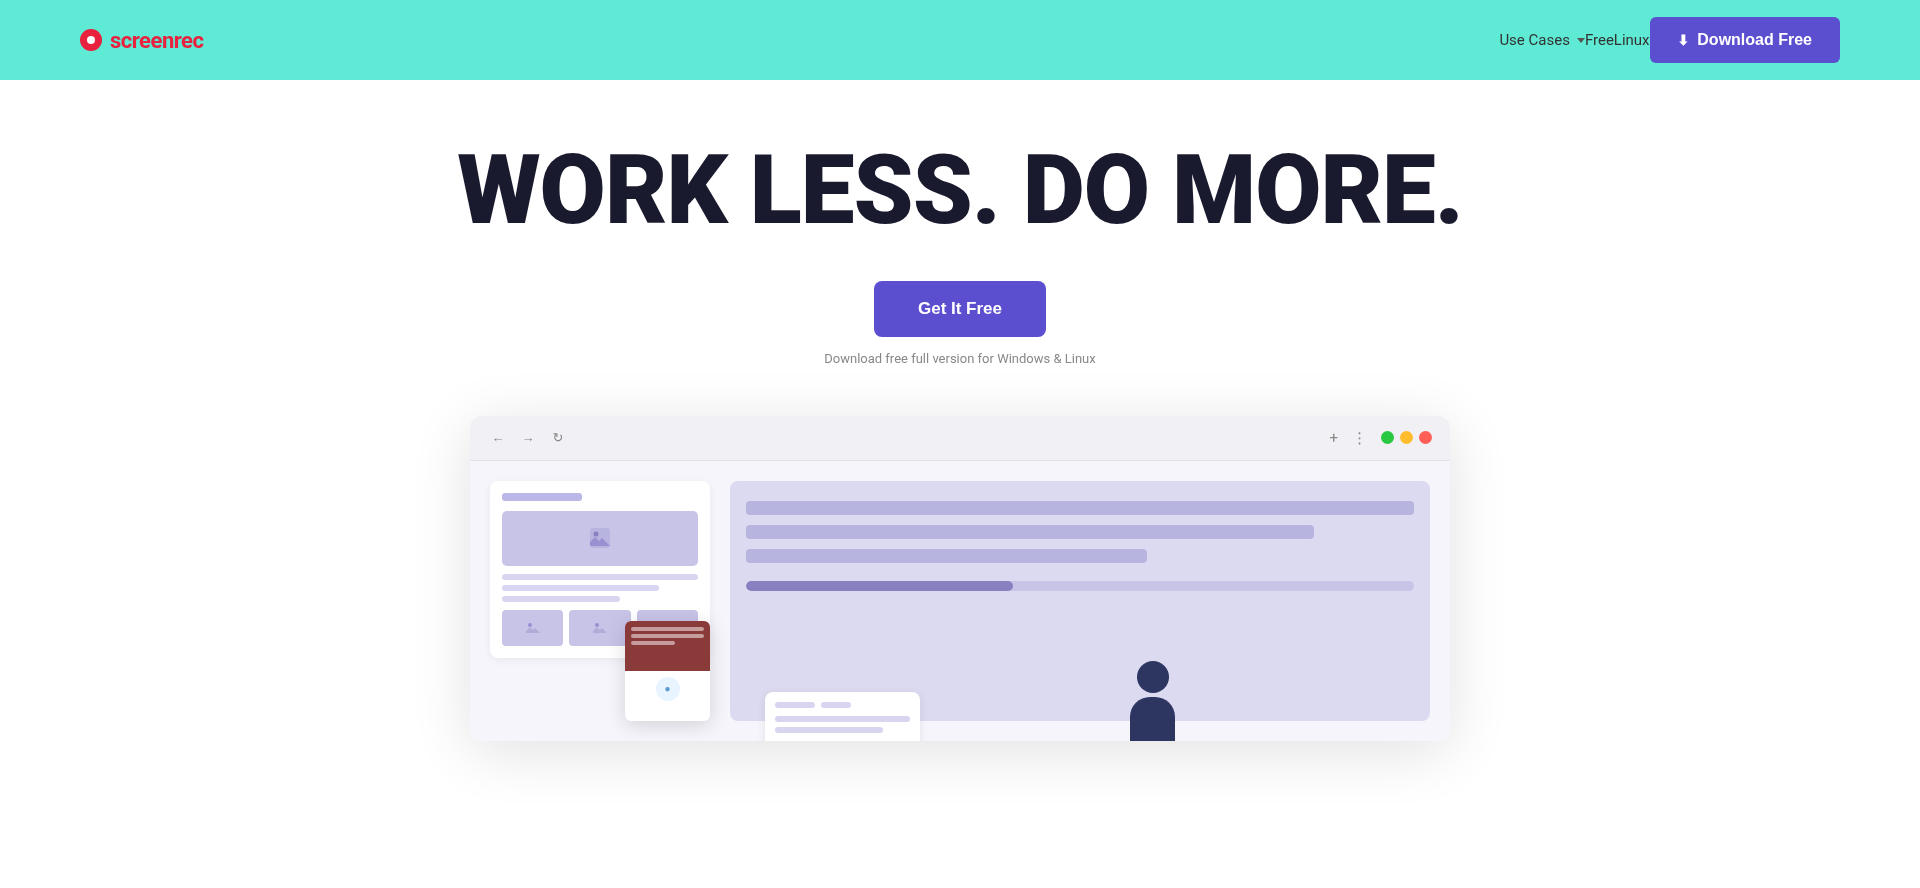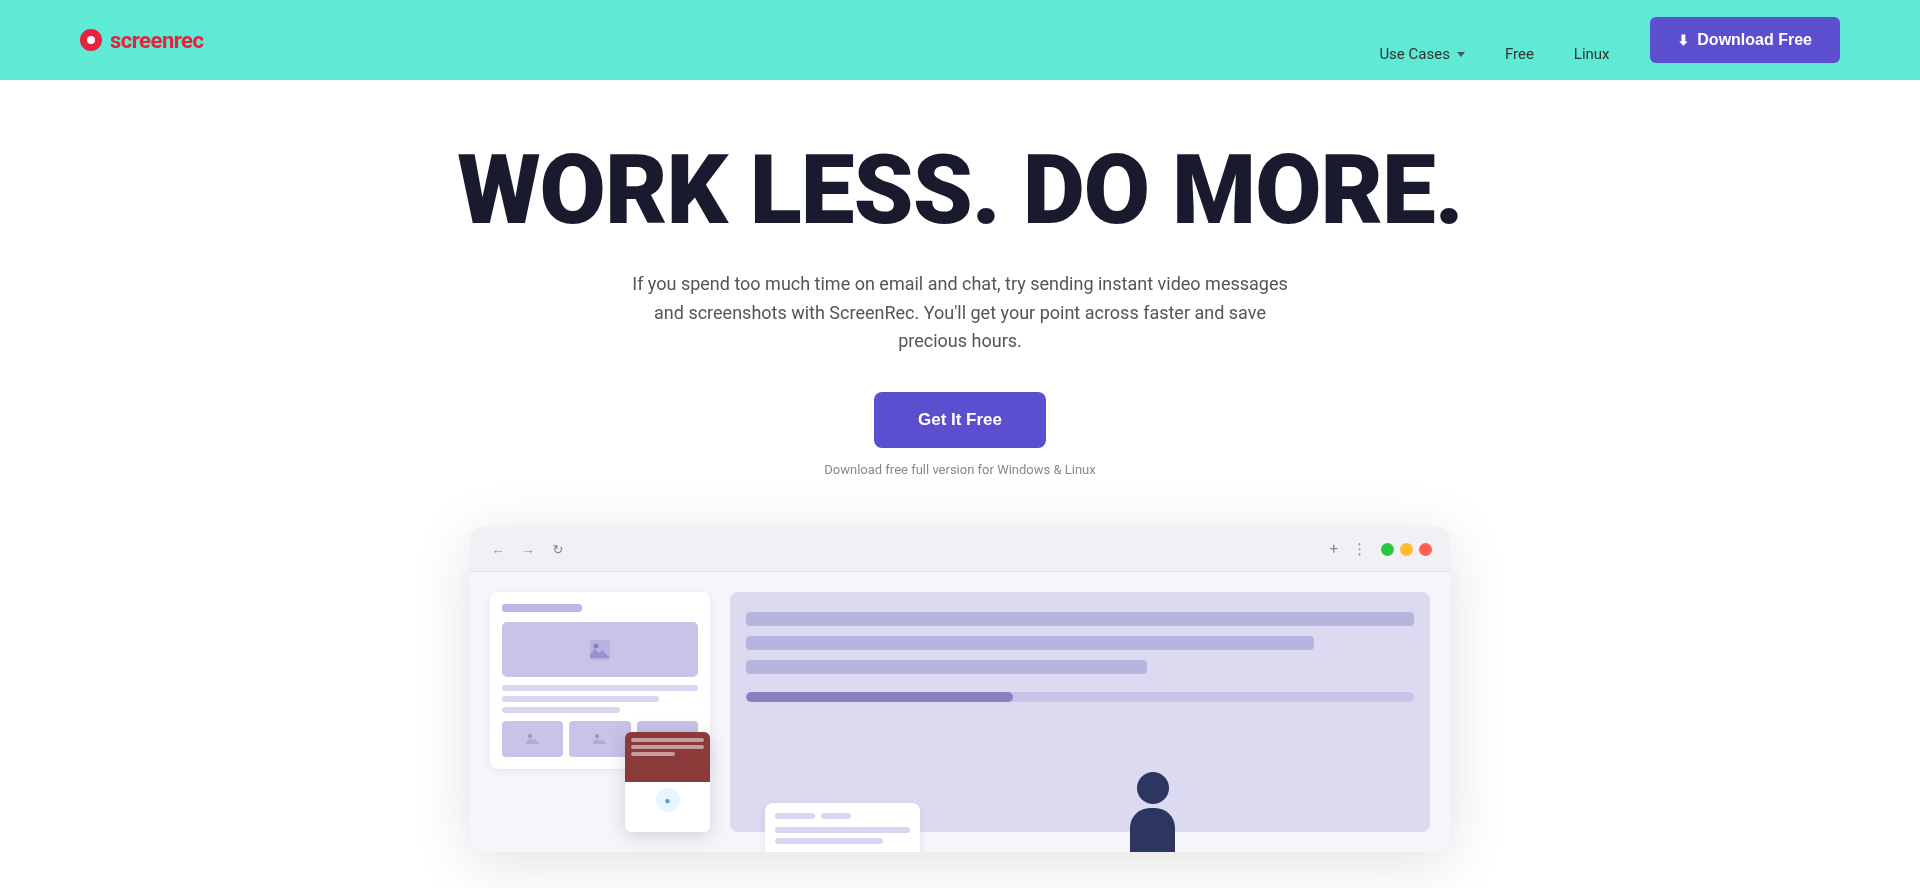--- a/index.html
+++ b/index.html
@@ -61,22 +61,21 @@
       color: #1a1a2e;
       letter-spacing: -0.5px;
     }
 
     .logo-text span {
       color: #e8213e;
     }
 
     .nav-links {
       display: flex;
-      align-items: flex-end;
-      gap: 40px;
+      align-items: center;
     }
 
     .nav-link {
       font-size: 15px;
       color: #333;
       text-decoration: none;
       cursor: pointer;
       display: flex;
       align-items: center;
       gap: 5px;
@@ -119,21 +118,21 @@
       text-align: center;
       padding: 60px 20px 40px;
     }
 
     .hero-title {
       font-size: 96px;
       font-weight: 900;
       color: #1a1a2e;
       letter-spacing: -1px;
       line-height: 1.05;
-      margin-bottom: 29px;
+      margin-bottom: 40px;
     }
 
     .hero-subtitle {
       font-size: 18px;
       color: #555;
       max-width: 680px;
       line-height: 1.6;
       margin-bottom: 36px;
     }
 
@@ -473,21 +472,20 @@
     </a>
     <button class="download-btn">
       <span class="download-icon">⬇</span>
       <span>Download Free</span>
     </button>
   </div>
 </nav>
 
 <section class="hero">
   <h1 class="hero-title">WORK LESS. DO MORE.</h1>
-  <p class="hero-subtitle">If you spend too much time on email and chat, try sending instant video messages and screenshots with ScreenRec. You'll get your point across faster and save precious hours.</p>
   <button class="get-it-btn">Get It Free</button>
   <p class="download-note">Download free full version for Windows &amp; Linux</p>
 
   <div class="browser-mockup-wrapper">
     <div class="browser-mockup">
 
       <div class="browser-toolbar">
         <div class="browser-nav-btns">
           <div class="nav-btn">
             <span>←</span>

